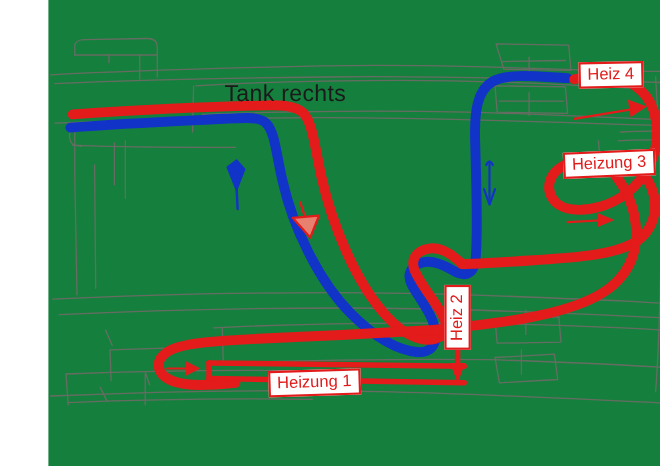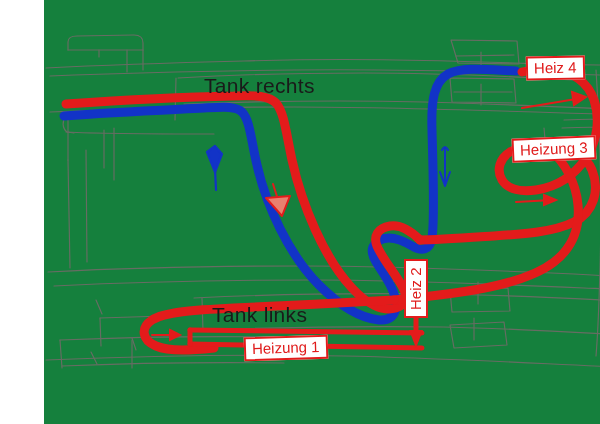--- a/index.html
+++ b/index.html
@@ -217,21 +217,20 @@
     </g>
 
     <g fill="#e31b1b" stroke="#e31b1b" stroke-width="2.5" stroke-linecap="round">
       <path d="M581,124 L583,82" fill="none"></path>
       <path d="M576,92 L583,72 L590,92 Z"></path>
     </g>
   </svg>
 
   <div class="lbl blacklabel" style="left:160px;top:74px;">Tank rechts</div>
 
-  <div class="lbl blacklabel" style="left:168px;top:303px;">Tank links</div>
 
   <div class="lbl redtag skew1" style="left:482px;top:56px;">Heiz 4</div>
 
   <div class="lbl redtag skew2" style="left:468px;top:137px;">Heizung 3</div>
 
   <div class="lbl redtag rot" style="left:360px;top:318px;">Heiz 2</div>
 
   <div class="lbl redtag skew3" style="left:200px;top:336px;">Heizung 1</div>
 
 

